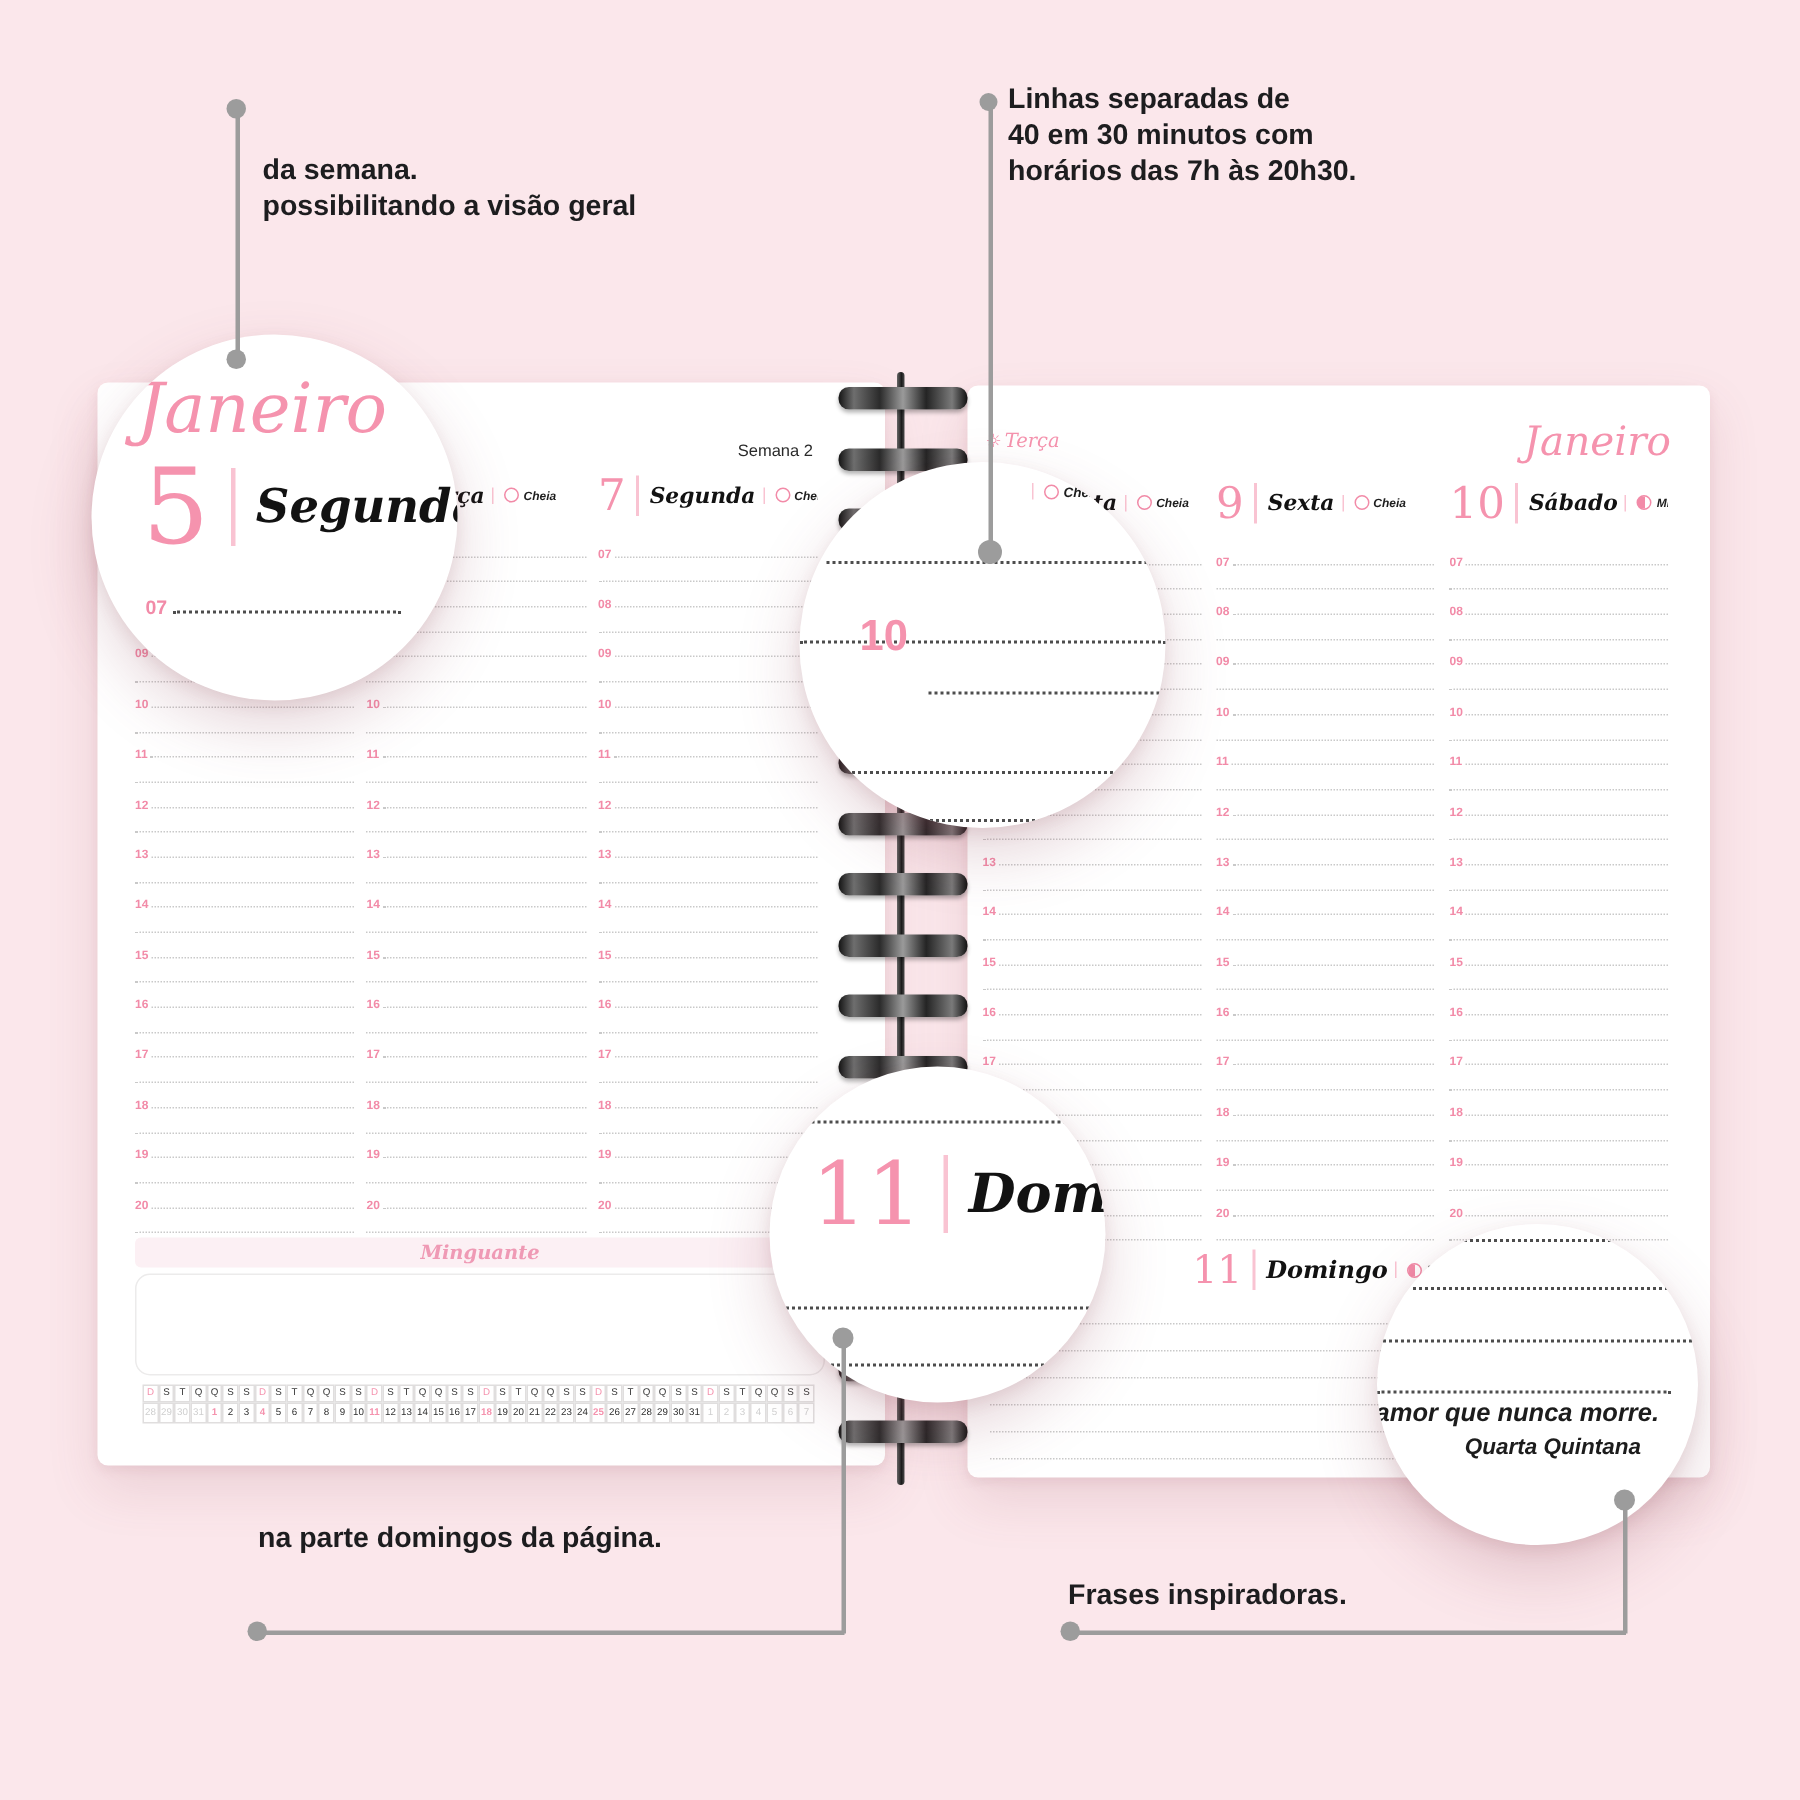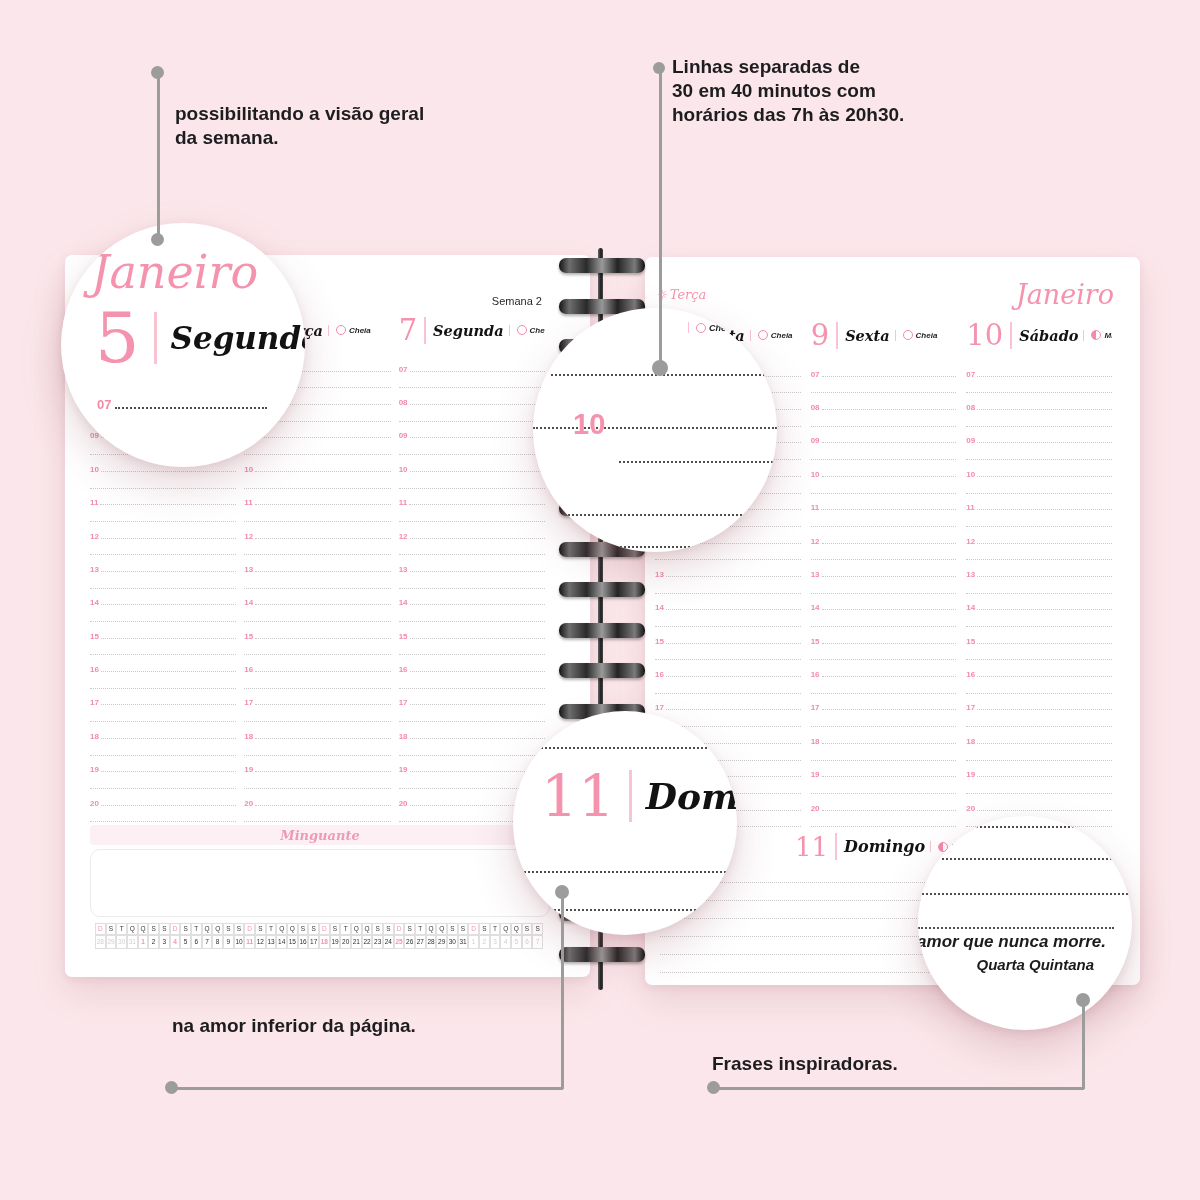--- a/index.html
+++ b/index.html
@@ -1064,28 +1064,28 @@
   <div class="conn" style="left:172px;top:1086.5px;width:391px;height:3px;"></div>
   <div class="cdot" style="left:555px;top:885px;width:14px;height:14px;"></div>
   <div class="cdot" style="left:165px;top:1081px;width:13px;height:13px;"></div>
 
   <div class="conn" style="left:1081.5px;top:1000px;width:3px;height:89px;"></div>
   <div class="conn" style="left:714px;top:1086.5px;width:370px;height:3px;"></div>
   <div class="cdot" style="left:1076px;top:993px;width:14px;height:14px;"></div>
   <div class="cdot" style="left:707px;top:1081px;width:13px;height:13px;"></div>
 
   <div class="anno" style="left:175px;top:102px;">
+    <div>da semana.</div>
     <div>possibilitando a visão geral</div>
-    <div>da semana.</div>
   </div>
   <div class="anno" style="left:672px;top:55px;">
     <div>Linhas separadas de</div>
-    <div>30 em 40 minutos com</div>
+    <div>40 em 30 minutos com</div>
     <div>horários das 7h às 20h30.</div>
   </div>
   <div class="anno" style="left:172px;top:1014px;">
-    <div>na amor inferior da página.</div>
+    <div>na parte domingos da página.</div>
   </div>
   <div class="anno" style="left:712px;top:1052px;">
     <div>Frases inspiradoras.</div>
   </div>
 
 </div>
 
 </body></html>

